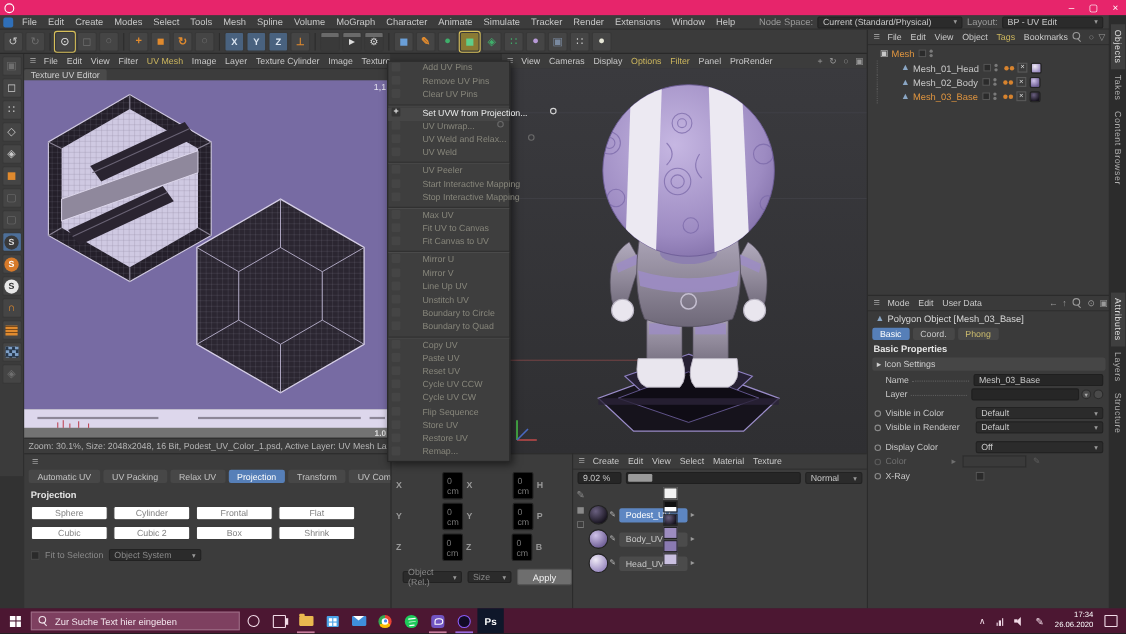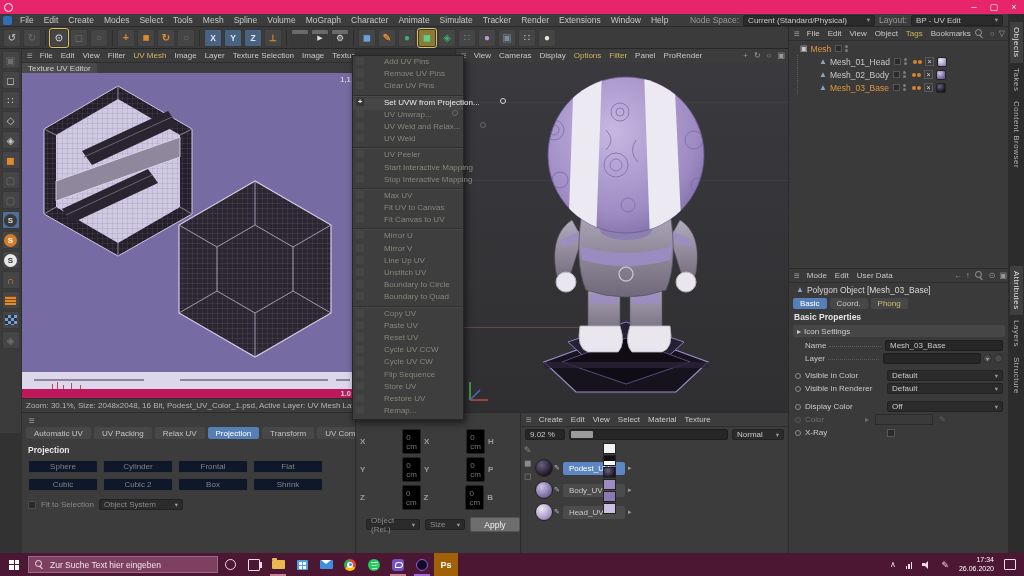--- a/index.html
+++ b/index.html
@@ -40,21 +40,21 @@
   .pmenubar{height:13px;display:flex;align-items:center;border-bottom:1px solid #2e2e2e;padding-left:2px;}
   .ham{color:#9a9a9a;font-size:10px;padding:0 3px;}
   
   #uvpanel{left:22px;top:49px;width:333px;height:363px;}
   .uvtab{display:inline-block;background:#4a4a4a;color:#cfcfcf;font-size:8px;padding:1px 6px;border-radius:2px 2px 0 0;margin-left:0px;height:9px;line-height:9px;}
   #uvcanvas{left:0;top:24px;width:333px;height:299px;background:#776ba3;overflow:hidden;}
   .corner{position:absolute;color:#e8e5f2;font-size:8px;}
   #uvstrip{left:0;top:323px;width:333px;height:17px;background:#ddd7ec;}
   .dash{position:absolute;top:7px;height:2px;background:#8d8798;}
   .rtick{position:absolute;bottom:0;width:1px;background:#c04a5a;}
-  #uvband{left:0;top:340px;width:333px;height:9px;background:#be185d;color:#ddd;font-size:7.5px;display:flex;align-items:center;justify-content:flex-end;padding-right:4px;box-sizing:border-box;font-weight:bold;}
+  #uvband{left:0;top:340px;width:333px;height:9px;background:#737373;color:#ddd;font-size:7.5px;display:flex;align-items:center;justify-content:flex-end;padding-right:4px;box-sizing:border-box;font-weight:bold;}
   #uvstatus{left:0;top:349px;width:333px;height:14px;background:#3c3c3c;border-top:1px solid #2e2e2e;display:flex;align-items:center;font-size:8px;color:#b5b5b5;padding-left:4px;box-sizing:border-box;white-space:nowrap;overflow:hidden;}
   .uvico{color:#9a9a9a;font-size:8px;padding:0 2px;}
   
   #ctxmenu{left:352px;top:55px;width:110px;background:#3e3e3e;border:1px solid #262626;box-shadow:2px 3px 7px rgba(0,0,0,.55);z-index:50;padding:1px 0;}
   .ci{height:12.2px;display:flex;align-items:flex-start;padding:0 5px 0 3px;gap:20px;font-size:8px;color:#87867b;white-space:nowrap;}
   .ci .ic{width:8px;height:8px;background:#4b4b4b;border-radius:1px;opacity:.55;flex:none;}
   .ci.on{color:#eceded;background:#464646;}
   .ci.on .ic{background:#353535;opacity:1;display:flex;align-items:center;justify-content:center;color:#e8e8e8;font-size:8px;font-weight:bold;}
   .ci .rdot{margin-left:auto;width:6px;height:6px;border:1px solid #d5d5d5;border-radius:50%;box-sizing:border-box;flex:none;}
   .ci .rdot.dim{border-color:#6a6a6a;}
@@ -92,21 +92,21 @@
   .cbx{width:8px;height:8px;background:#2a2a2a;border:1px solid #565656;box-sizing:border-box;}
   .rbtn{width:9px;height:9px;border-radius:50%;background:#4a4a4a;border:1px solid #2c2c2c;margin-left:2px;box-sizing:border-box;display:flex;align-items:center;justify-content:center;font-size:6px;color:#aaa;}
   
   #rstrip{left:1008px;top:14px;width:16px;height:539px;background:#2c2c2c;}
   .vtab{writing-mode:vertical-rl;font-size:8px;color:#b0b0b0;padding:5px 2px;letter-spacing:.5px;white-space:nowrap;}
   .vtab.active{background:#3f3f3f;color:#e2e2e2;}
   
   #uvtools{left:22px;top:412px;width:333px;height:141px;border-top:1px solid #2b2b2b;}
   .tab{padding:0 8px;background:#474747;border-radius:2px;color:#c3c3c3;font-size:8px;height:12px;display:flex;align-items:center;white-space:nowrap;}
   .tab.active{background:#567fb8;color:#fff;}
-  .btn-dis{background:#0f172a;border:1px solid #3a3a3a;color:#828282;border-radius:2px;height:13px;display:flex;align-items:center;justify-content:center;font-size:8px;box-sizing:border-box;}
+  .btn-dis{background:#ffffff;border:1px solid #3a3a3a;color:#828282;border-radius:2px;height:13px;display:flex;align-items:center;justify-content:center;font-size:8px;box-sizing:border-box;}
   
   #coords{left:355px;top:412px;width:165px;height:141px;border-top:1px solid #2b2b2b;border-left:1px solid #2b2b2b;}
   .axl{color:#9a9a9a;font-weight:bold;font-size:8px;width:8px;text-align:center;}
   .nfield{background:#000000;border:1px solid #222;border-radius:2px;height:25px;color:#777;font-size:8px;display:flex;align-items:center;padding:0 3px;box-sizing:border-box;margin-left:34px;}
   .apply{background:#6e6e6e;border:1px solid #555;border-radius:2px;height:13px;color:#f0f0f0;font-size:8.5px;display:flex;align-items:center;justify-content:center;}
   
   #materials{left:520px;top:412px;width:268px;height:141px;border-top:1px solid #2b2b2b;border-left:1px solid #2b2b2b;}
   .msphere{width:18px;height:18px;border-radius:50%;border:1px solid #222;box-sizing:border-box;flex:none;}
   .mchip{height:13px;padding:0 6px;border-radius:2px;background:#4b4b4b;display:flex;align-items:center;font-size:8px;margin-left:3px;min-width:50px;}
   .mchip.sel{background:#5d86c2;color:#fff;}
@@ -134,21 +134,21 @@
   .mail::before{content:"";position:absolute;left:1px;top:0;border-left:5.5px solid transparent;border-right:5.5px solid transparent;border-top:4.5px solid #fff;}
   .chrome{width:12px;height:12px;border-radius:50%;background:conic-gradient(#ea4335 0 33%,#fbbc05 0 66%,#34a853 0 100%);position:relative;}
   .chrome::before{content:"";position:absolute;inset:3px;background:#fff;border-radius:50%;}
   .chrome::after{content:"";position:absolute;inset:4.5px;background:#4285f4;border-radius:50%;}
   .spot{width:12px;height:12px;border-radius:50%;background:#1eca5a;position:relative;}
   .spot::before{content:"";position:absolute;left:2.5px;top:3.5px;width:7px;height:1.4px;background:#fff;border-radius:2px;box-shadow:0 2.8px 0 -0.2px #fff;transform:rotate(-6deg);}
   .spot::after{content:"";position:absolute;left:3.5px;top:9px;width:5px;height:1.2px;background:#fff;border-radius:2px;transform:rotate(-6deg);}
   .chat{width:12px;height:12px;background:#7154c2;border-radius:3px;position:relative;}
   .chat::before{content:"";position:absolute;left:3px;top:3px;width:5.5px;height:4.5px;border:1.2px solid #fff;border-radius:50% 50% 50% 0;}
   .brw{width:12px;height:12px;border-radius:50%;background:#120b26;border:1.5px solid #8a5cf5;box-sizing:border-box;}
-  .pstile{width:24px;height:23px;background:#a16207;display:flex;align-items:center;justify-content:center;color:#fff;font-weight:bold;font-size:9px;position:relative;flex:none;}
+  .pstile{width:24px;height:23px;background:#0f172a;display:flex;align-items:center;justify-content:center;color:#fff;font-weight:bold;font-size:9px;position:relative;flex:none;}
   .net{display:flex;align-items:flex-end;gap:1px;height:8px;}
   .net i{width:1.5px;background:#f2dce8;display:block;}
   .spk{position:relative;width:9px;height:8px;}
   .spk::before{content:"";position:absolute;left:0;top:2.5px;width:3px;height:3px;background:#f2dce8;}
   .spk::after{content:"";position:absolute;left:2px;top:0;border-top:4px solid transparent;border-bottom:4px solid transparent;border-right:4px solid #f2dce8;}
   .ac{width:10px;height:9px;border:1px solid #f2dce8;border-radius:1px;}
   .clock{font-size:7px;line-height:1.25;text-align:right;color:#fff;white-space:nowrap;}
   .trayico{margin:0 5px;flex:none;}
 </style>
 </head>
@@ -299,21 +299,21 @@
   <div id="uvpanel" class="abs panel">
     <div class="pmenubar">
       <span class="ham">≡</span>
       <span class="mi8">File</span>
       <span class="mi8">Edit</span>
       <span class="mi8">View</span>
       <span class="mi8">Filter</span>
       <span class="mi8" style="color:#cdb75e">UV Mesh</span>
       <span class="mi8">Image</span>
       <span class="mi8">Layer</span>
-      <span class="mi8">Texture Selection</span>
+      <span class="mi8">Texture Cylinder</span>
       <span class="mi8">Image</span>
       <span class="mi8">Textures</span>
       <span style="flex:1"></span>
       <span class="uvico">≈</span>
       <span class="uvico">⊙</span>
       <span class="uvico">+</span>
       <span class="uvico">↓</span>
     </div>
     <div style="height:11px;display:flex;align-items:flex-end;background:#3c3c3c">
       <span class="uvtab">Texture UV Editor</span>

